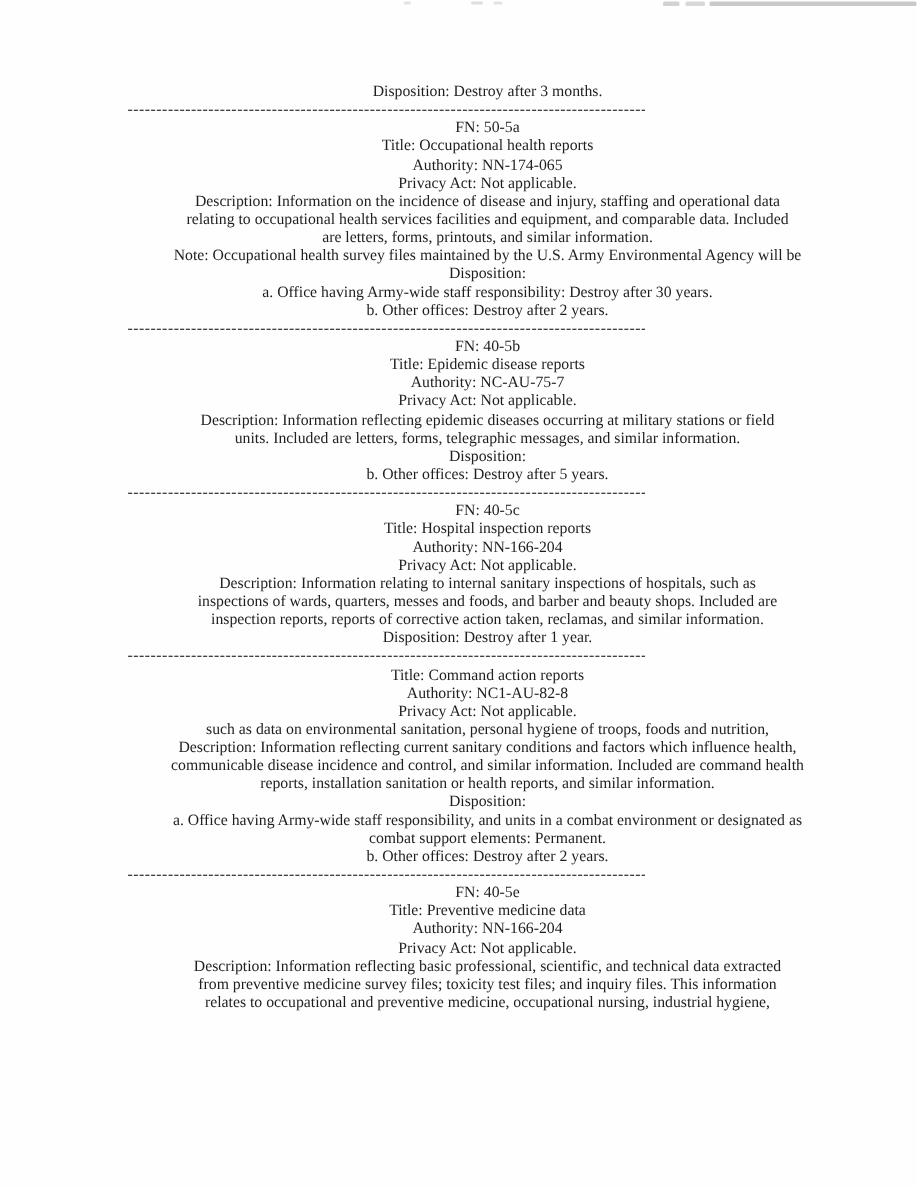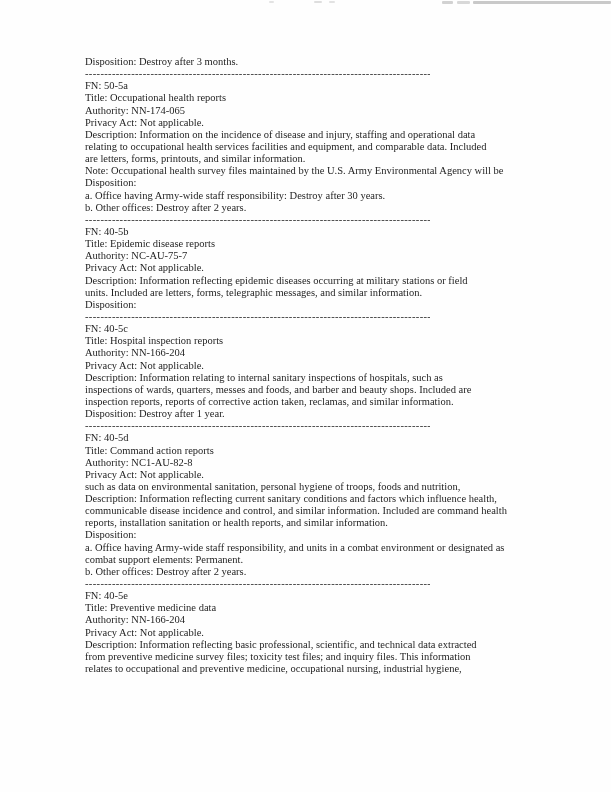--- a/index.html
+++ b/index.html
@@ -11,20 +11,21 @@
     width: 611px;
     height: 792px;
     position: relative;
     font-family: "Liberation Serif", serif;
     overflow: hidden;
   }
   .page {
     position: absolute;
     inset: 0;
     background: #fefefe;
+    text-align: center;
   }
   .scan-artifacts .art {
     position: absolute;
     border-radius: 1px;
   }
   .doc {
     position: absolute;
     left: 85px;
     top: 56px;
     width: 480px;
@@ -74,31 +75,31 @@
       <div class="line">a. Office having Army-wide staff responsibility: Destroy after 30 years.</div>
       <div class="line">b. Other offices: Destroy after 2 years.</div>
       <div class="line separator">------------------------------------------------------------------------------------------------------------------------------------------------</div>
       <div class="line">FN: 40-5b</div>
       <div class="line">Title: Epidemic disease reports</div>
       <div class="line">Authority: NC-AU-75-7</div>
       <div class="line">Privacy Act: Not applicable.</div>
       <div class="line">Description: Information reflecting epidemic diseases occurring at military stations or field</div>
       <div class="line">units. Included are letters, forms, telegraphic messages, and similar information.</div>
       <div class="line">Disposition:</div>
+      <div class="line">b. Other offices: Destroy after 5 years.</div>
       <div class="line separator">------------------------------------------------------------------------------------------------------------------------------------------------</div>
       <div class="line">FN: 40-5c</div>
       <div class="line">Title: Hospital inspection reports</div>
       <div class="line">Authority: NN-166-204</div>
       <div class="line">Privacy Act: Not applicable.</div>
       <div class="line">Description: Information relating to internal sanitary inspections of hospitals, such as</div>
       <div class="line">inspections of wards, quarters, messes and foods, and barber and beauty shops. Included are</div>
       <div class="line">inspection reports, reports of corrective action taken, reclamas, and similar information.</div>
       <div class="line">Disposition: Destroy after 1 year.</div>
       <div class="line separator">------------------------------------------------------------------------------------------------------------------------------------------------</div>
-      <div class="line">FN: 40-5d</div>
       <div class="line">Title: Command action reports</div>
       <div class="line">Authority: NC1-AU-82-8</div>
       <div class="line">Privacy Act: Not applicable.</div>
       <div class="line">such as data on environmental sanitation, personal hygiene of troops, foods and nutrition,</div>
       <div class="line">Description: Information reflecting current sanitary conditions and factors which influence health,</div>
       <div class="line">communicable disease incidence and control, and similar information. Included are command health</div>
       <div class="line">reports, installation sanitation or health reports, and similar information.</div>
       <div class="line">Disposition:</div>
       <div class="line">a. Office having Army-wide staff responsibility, and units in a combat environment or designated as</div>
       <div class="line">combat support elements: Permanent.</div>

